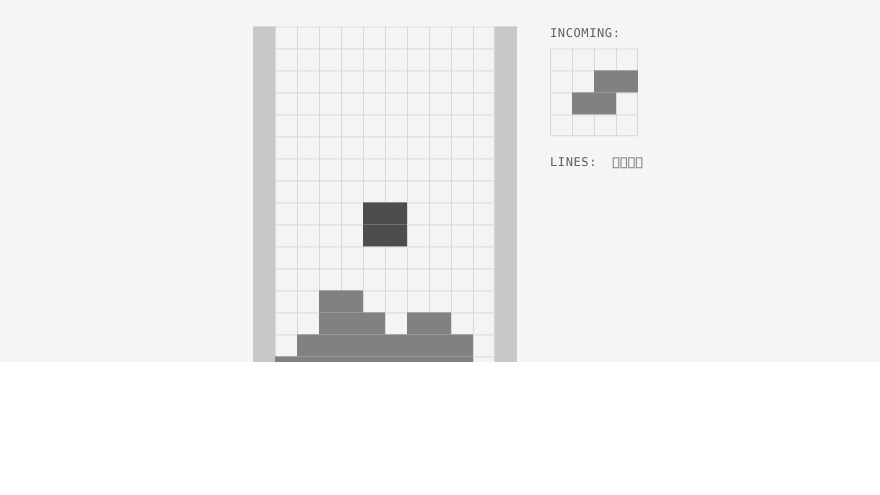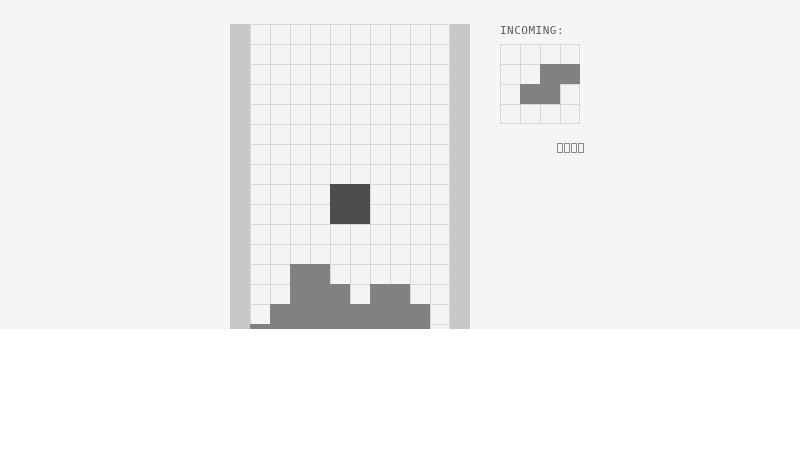--- a/index.html
+++ b/index.html
@@ -163,20 +163,21 @@
     <div class="panel-label">INCOMING:</div>
     <div id="incoming-grid" class="gridfield">
         <div class="block" style="left: 40px; top: 20px; width: 20px; height: 20px; background: rgb(129, 129, 129);"></div>
         <div class="block" style="left: 60px; top: 20px; width: 20px; height: 20px; background: rgb(129, 129, 129);"></div>
         <div class="block" style="left: 20px; top: 40px; width: 20px; height: 20px; background: rgb(129, 129, 129);"></div>
         <div class="block" style="left: 40px; top: 40px; width: 20px; height: 20px; background: rgb(129, 129, 129);"></div>
       </div>
   </div>
 
   <div id="lines-panel">
+    <div class="panel-label">LINES:</div>
     <div id="lines-boxes">
         <div class="digit-box" style="border-color: rgb(138, 138, 138);"></div>
         <div class="digit-box" style="border-color: rgb(138, 138, 138);"></div>
         <div class="digit-box" style="border-color: rgb(138, 138, 138);"></div>
         <div class="digit-box" style="border-color: rgb(138, 138, 138);"></div>
       </div>
   </div>
 
 </div>
 

